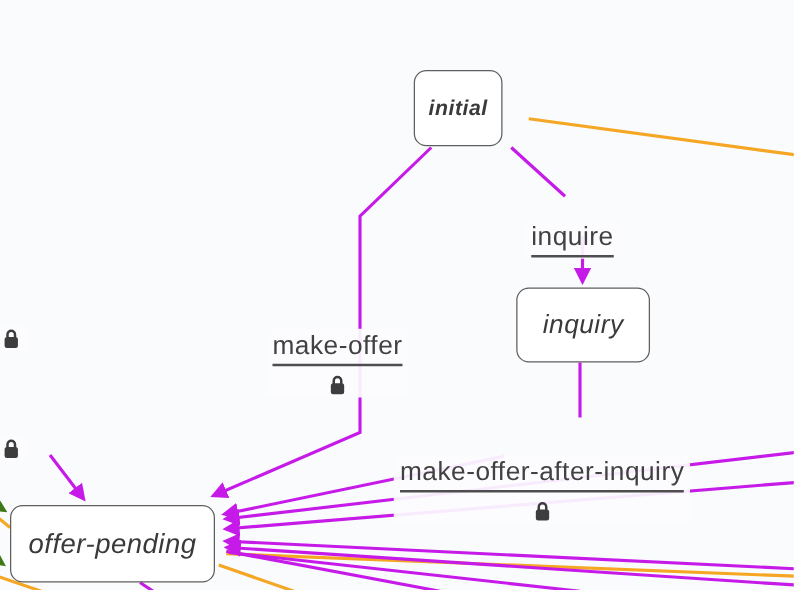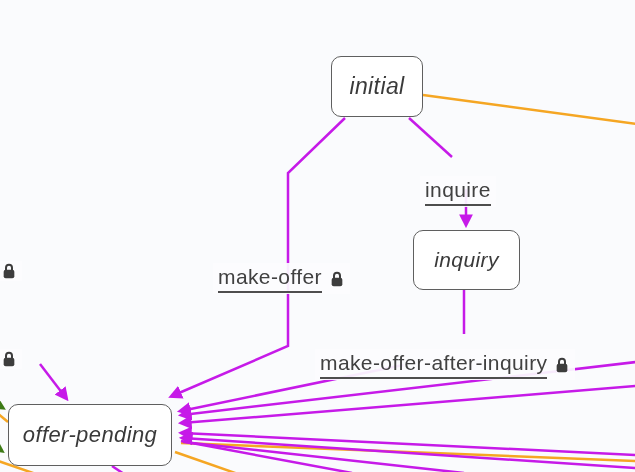--- a/index.html
+++ b/index.html
@@ -16,44 +16,44 @@
     background:#ffffff;
     border:1.6px solid #5f5f5f;
     border-radius:10px;
     display:flex;align-items:center;justify-content:center;
     font-style:italic;
     color:#3a3a3a;
     letter-spacing:0.4px;
     box-sizing:border-box;
     cursor:pointer;
   }
-  #state-initial{left:331px;top:56px;width:92px;height:61px;font-size:23px;}
+  #state-initial{left:331px;top:56px;width:71px;height:61px;font-size:17px;font-weight:bold;}
   #state-inquiry{left:413px;top:230px;width:107px;height:60px;font-size:21px;}
   #state-offer-pending{left:8px;top:404px;width:164px;height:62px;font-size:22px;}
   .event-label{
     position:absolute;z-index:2;
     display:flex;align-items:center;gap:7px;
     background:rgba(252,252,254,0.93);
     padding:2px 5px 1px 5px;
     color:#414141;
     font-size:21px;
     letter-spacing:0.4px;
     white-space:nowrap;
     cursor:pointer;
     margin-top:16px;
   }
   .event-text{
     border-bottom:2px solid #4e4e4e;
     padding-bottom:2px;
   }
   #event-inquire{left:420px;top:160px;}
   #event-update-pending{left:-4px;top:245px;}
-  #event-make-offer{left:213px;top:247px;}
+  #event-make-offer{left:213px;top:247px;flex-direction:column;}
   #event-update-offer{left:-4px;top:333px;}
-  #event-make-offer-after-inquiry{left:315px;top:333px;}
+  #event-make-offer-after-inquiry{left:315px;top:348px;flex-direction:column;}
   .lock{flex:0 0 auto;margin-top:-1px;}
 </style>
 </head>
 <body>
 
 <div id="app">
 
   <svg id="edge-layer" width="635" height="472" viewBox="0 0 635 472">
     <defs>
       <marker id="arrow-p" viewBox="0 0 10 10" refX="7" refY="5" markerWidth="5.5" markerHeight="5.5" orient="auto-start-reverse">

